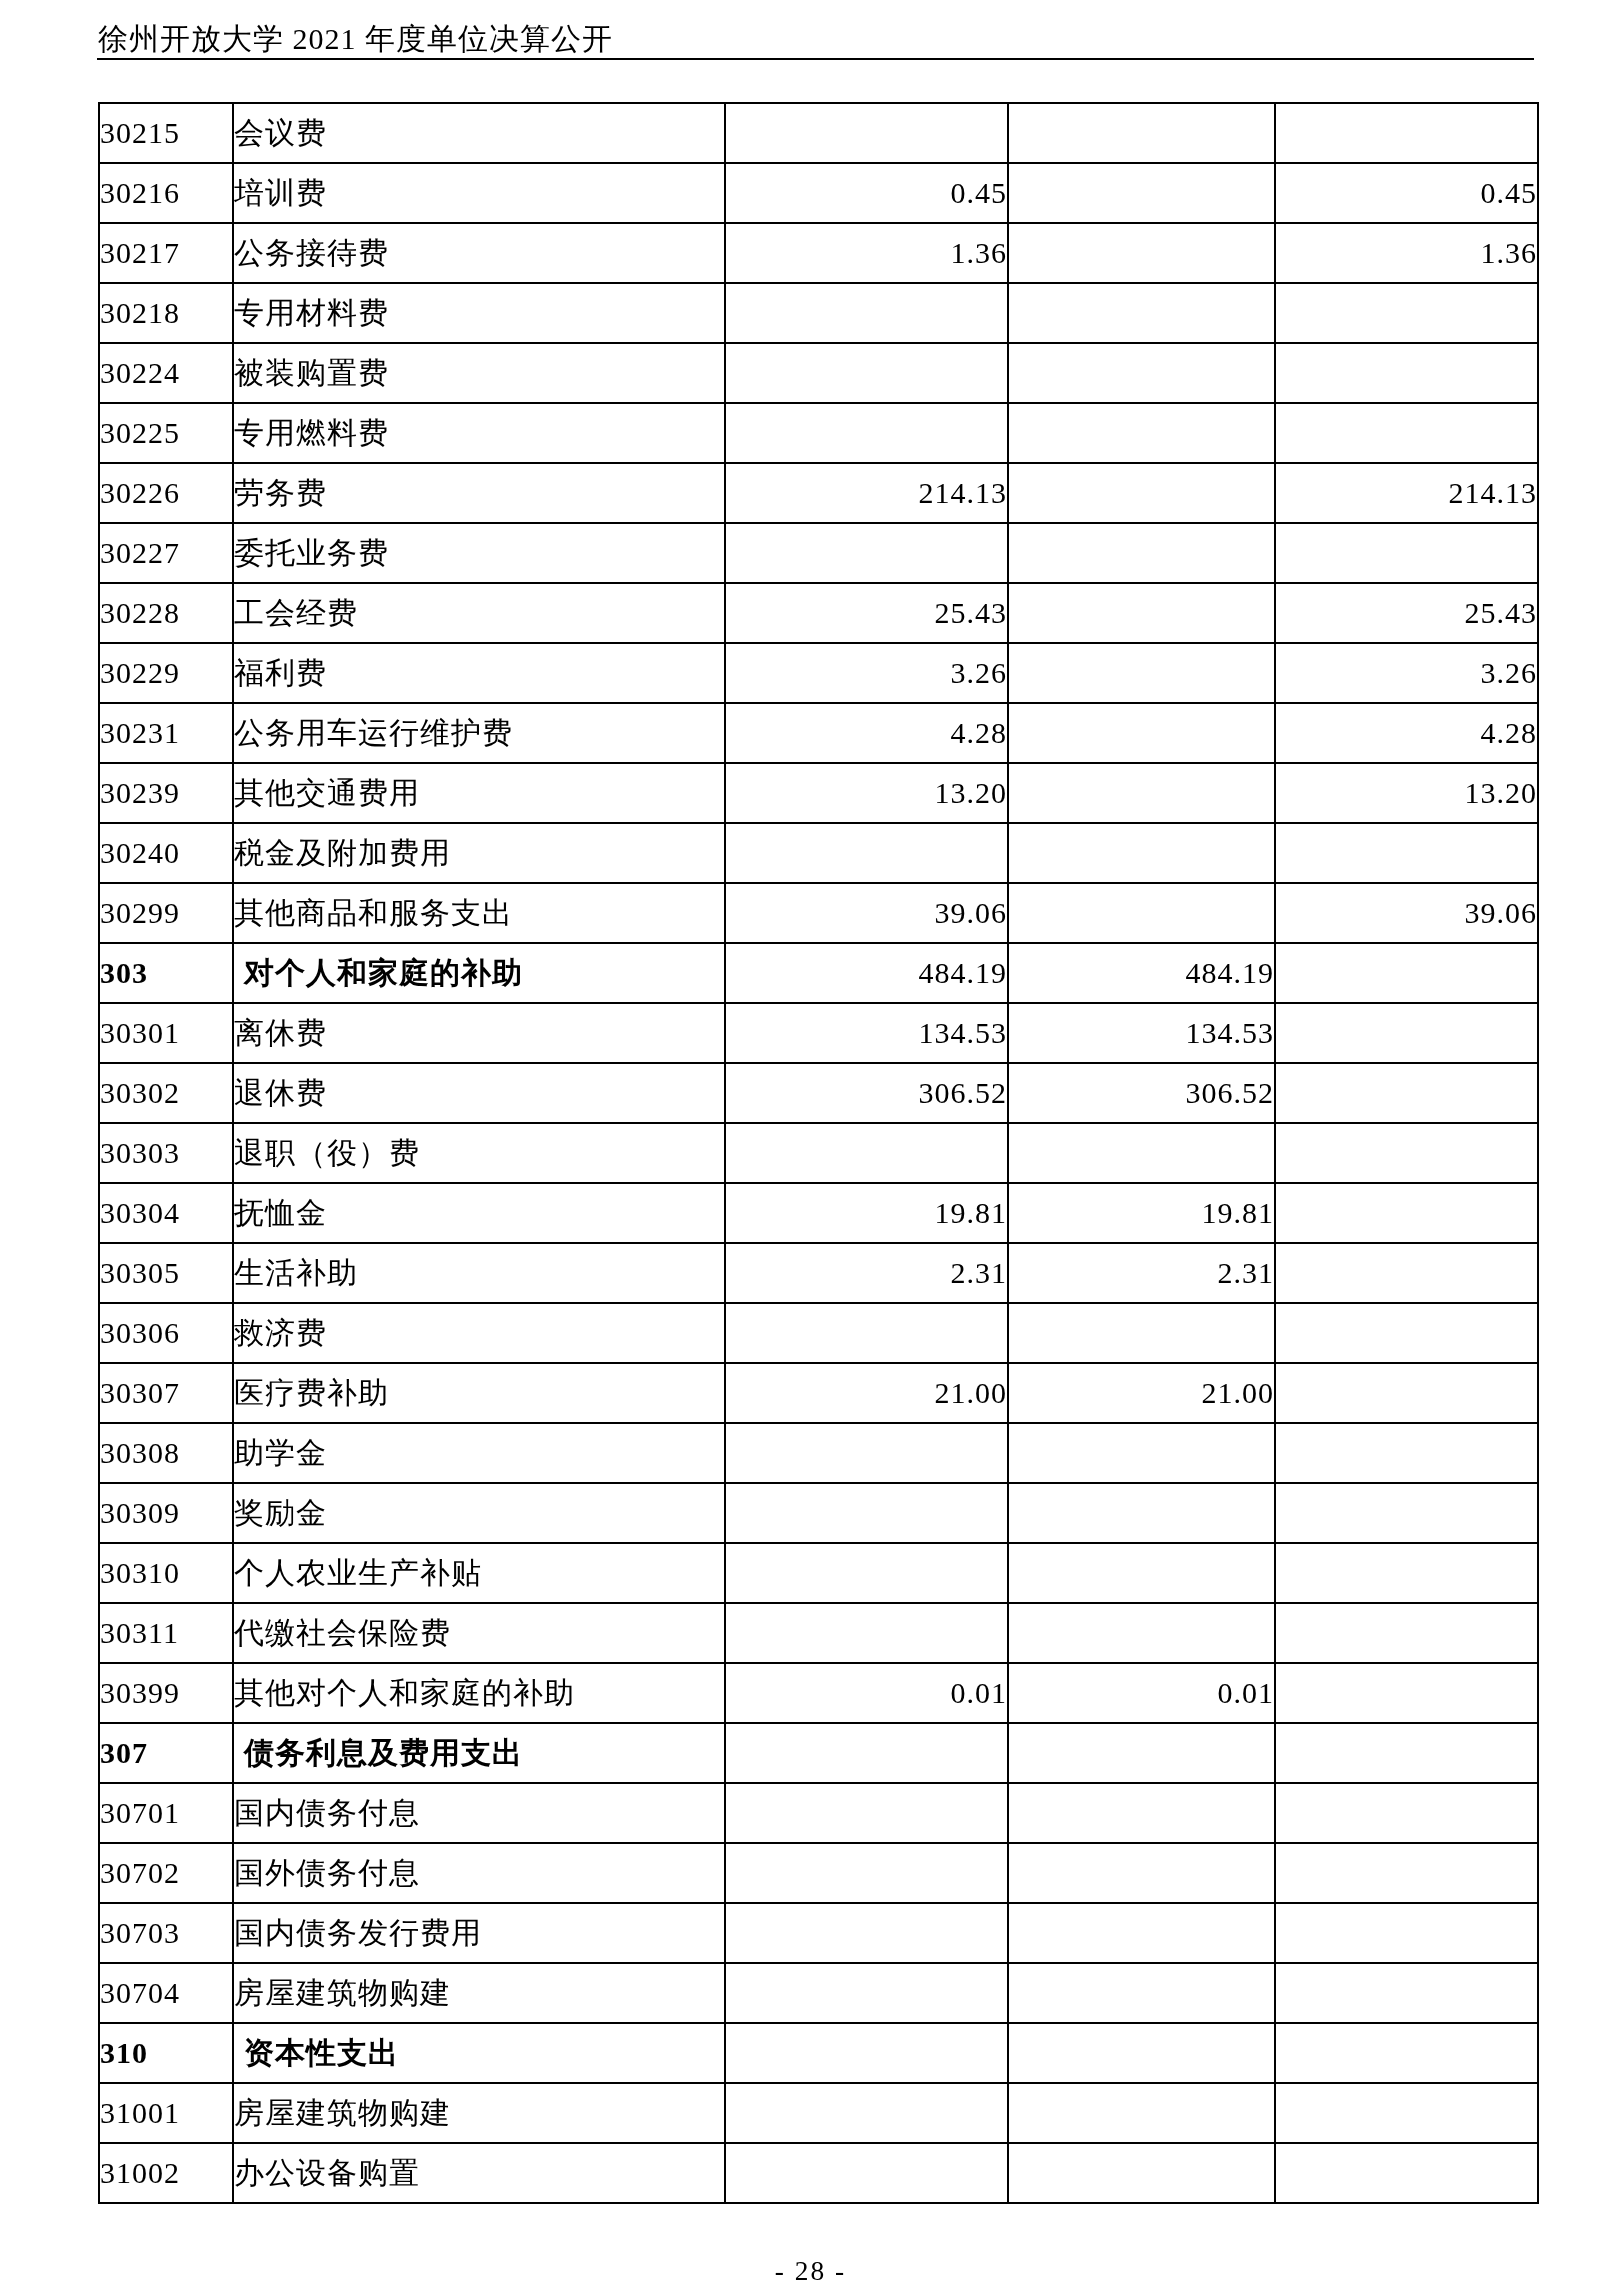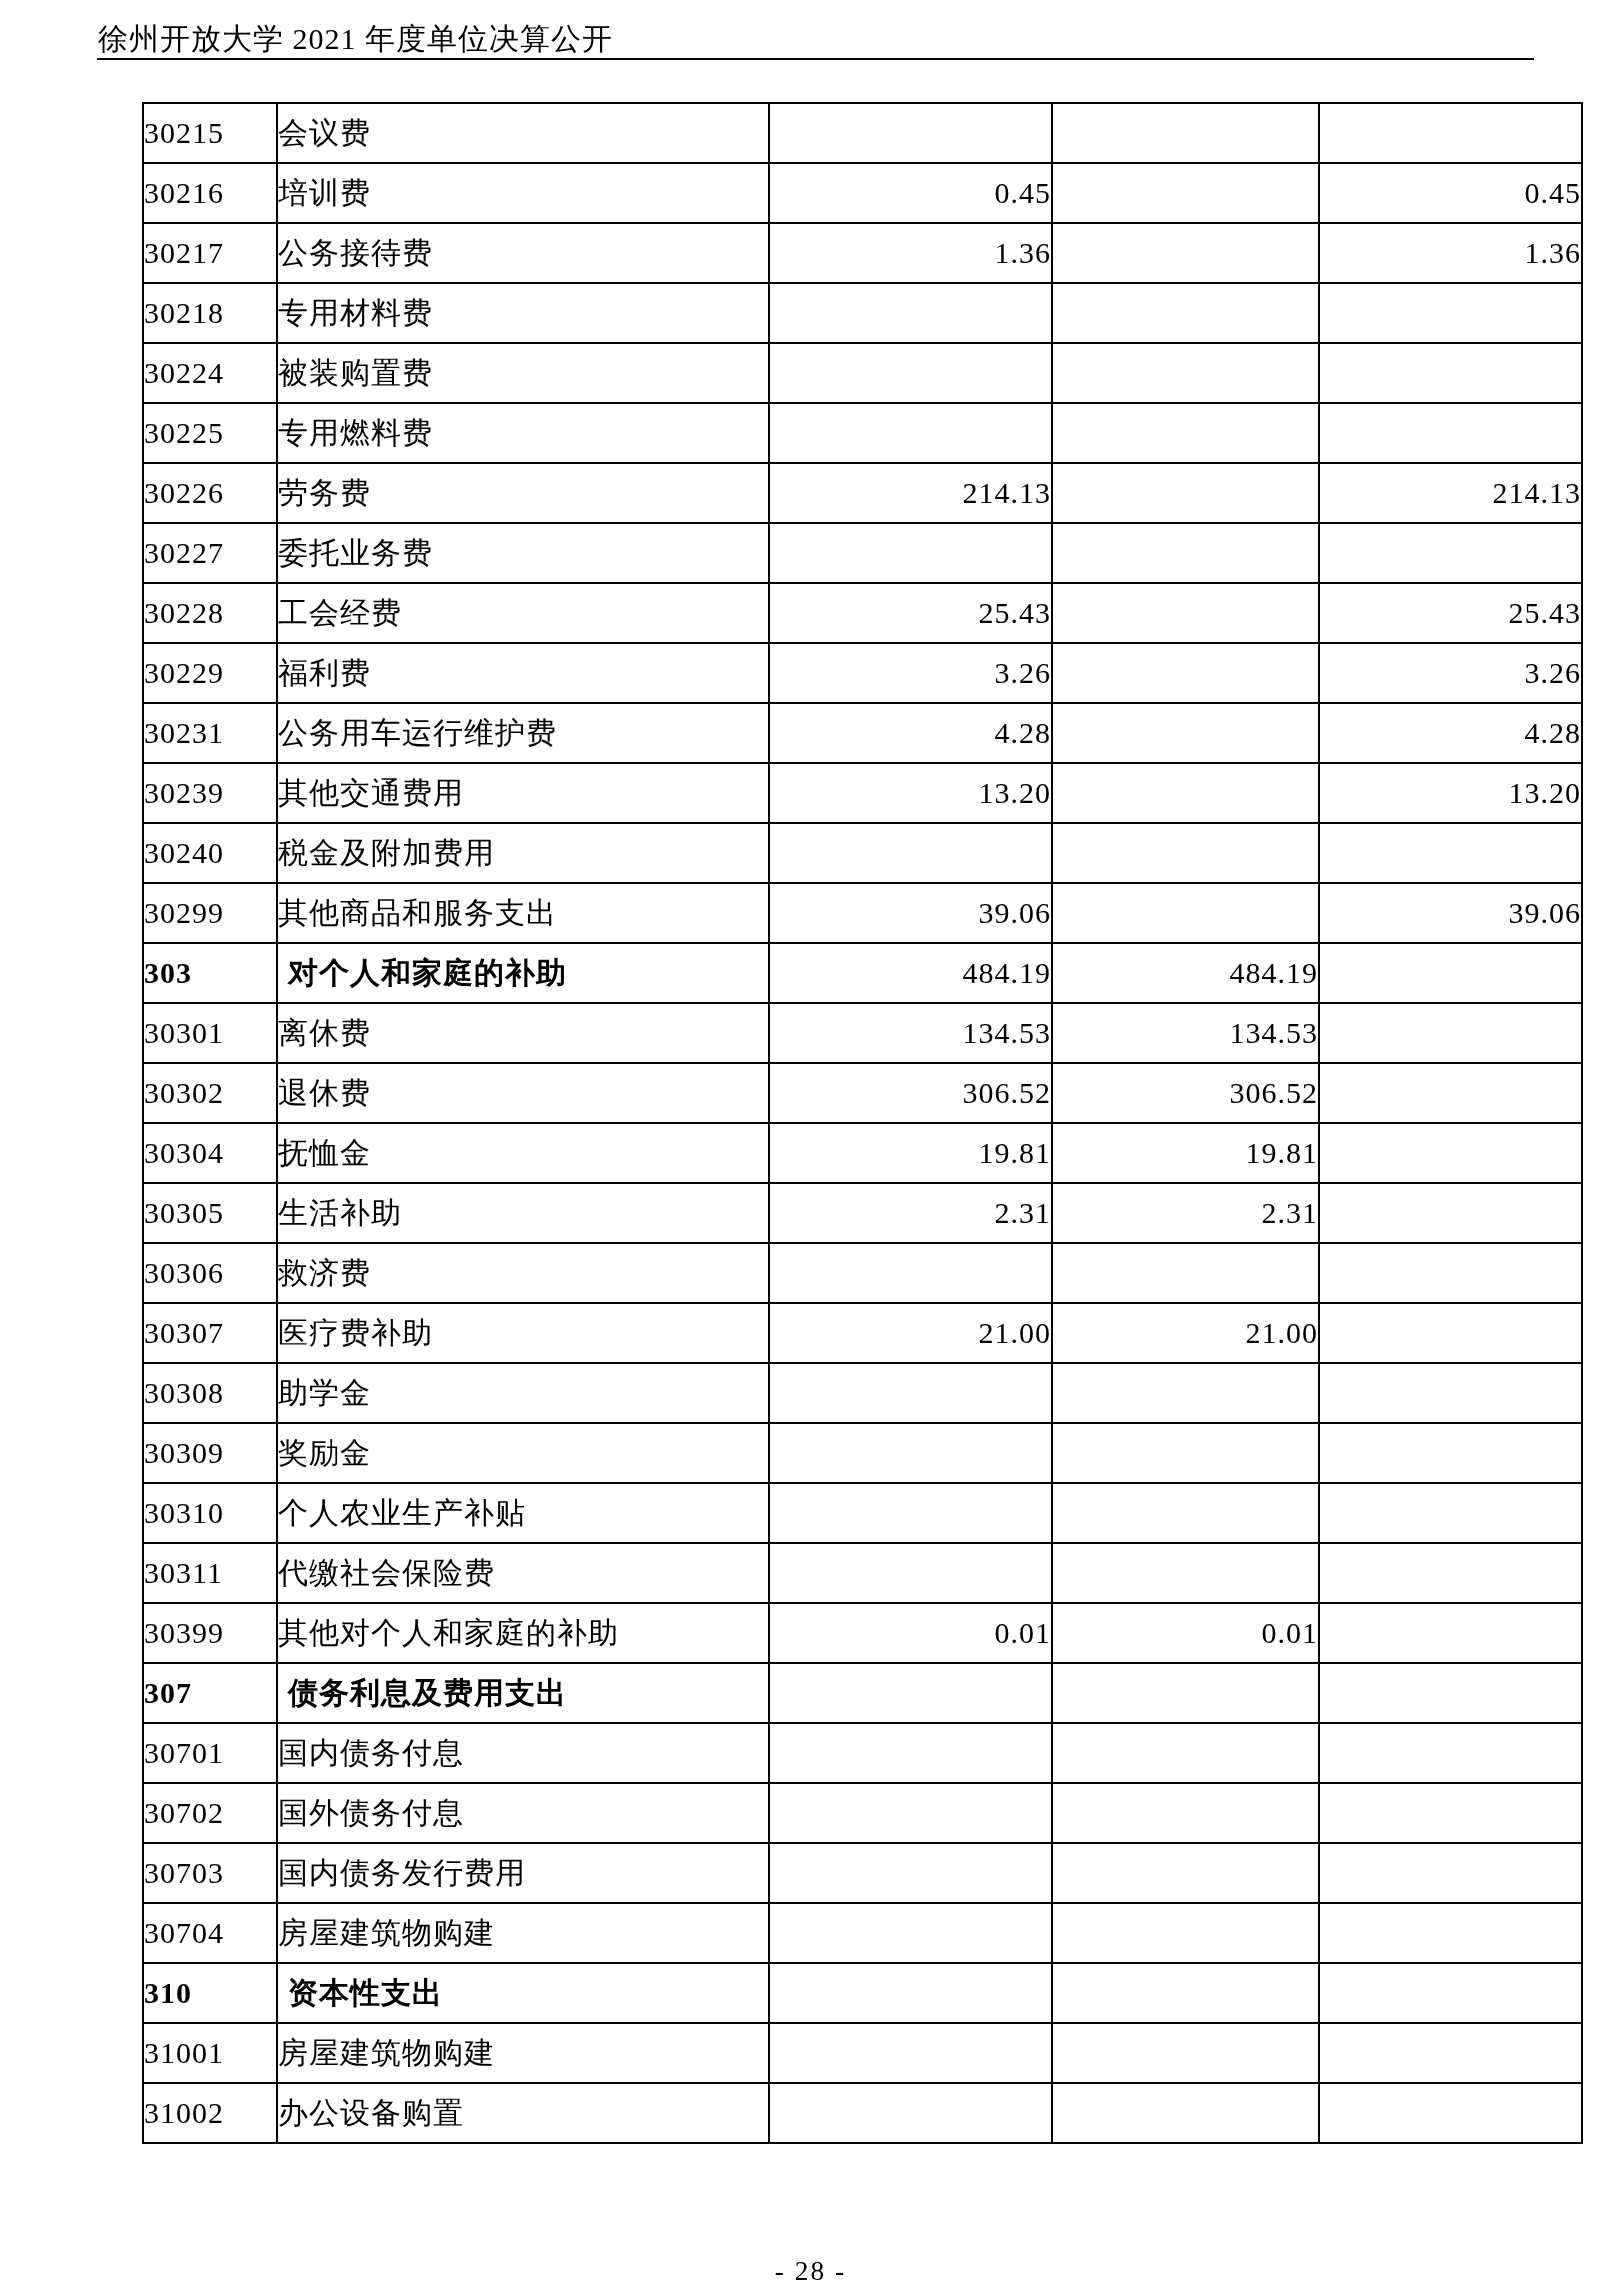--- a/index.html
+++ b/index.html
@@ -25,21 +25,20 @@
   }
   .table-wrap {
     position: absolute;
     left: 98px; top: 102px;
   }
   table.budget {
     border-collapse: collapse;
     table-layout: fixed;
     width: 1439px;
     border: 2.9px solid #000000;
-    margin-left: 44px;
   }
   table.budget td {
     border: 2px solid #000000;
     font-size: 30px;
     letter-spacing: 1px;
     padding: 0;
     vertical-align: middle;
     overflow: hidden;
     white-space: nowrap;
   }
@@ -189,20 +188,27 @@
           <td class="val"></td>
         </tr>
         <tr>
           <td class="code">30302</td>
           <td class="name">退休费</td>
           <td class="val">306.52</td>
           <td class="val">306.52</td>
           <td class="val"></td>
         </tr>
         <tr>
+          <td class="code">30303</td>
+          <td class="name">退职（役）费</td>
+          <td class="val"></td>
+          <td class="val"></td>
+          <td class="val"></td>
+        </tr>
+        <tr>
           <td class="code">30304</td>
           <td class="name">抚恤金</td>
           <td class="val">19.81</td>
           <td class="val">19.81</td>
           <td class="val"></td>
         </tr>
         <tr>
           <td class="code">30305</td>
           <td class="name">生活补助</td>
           <td class="val">2.31</td>

